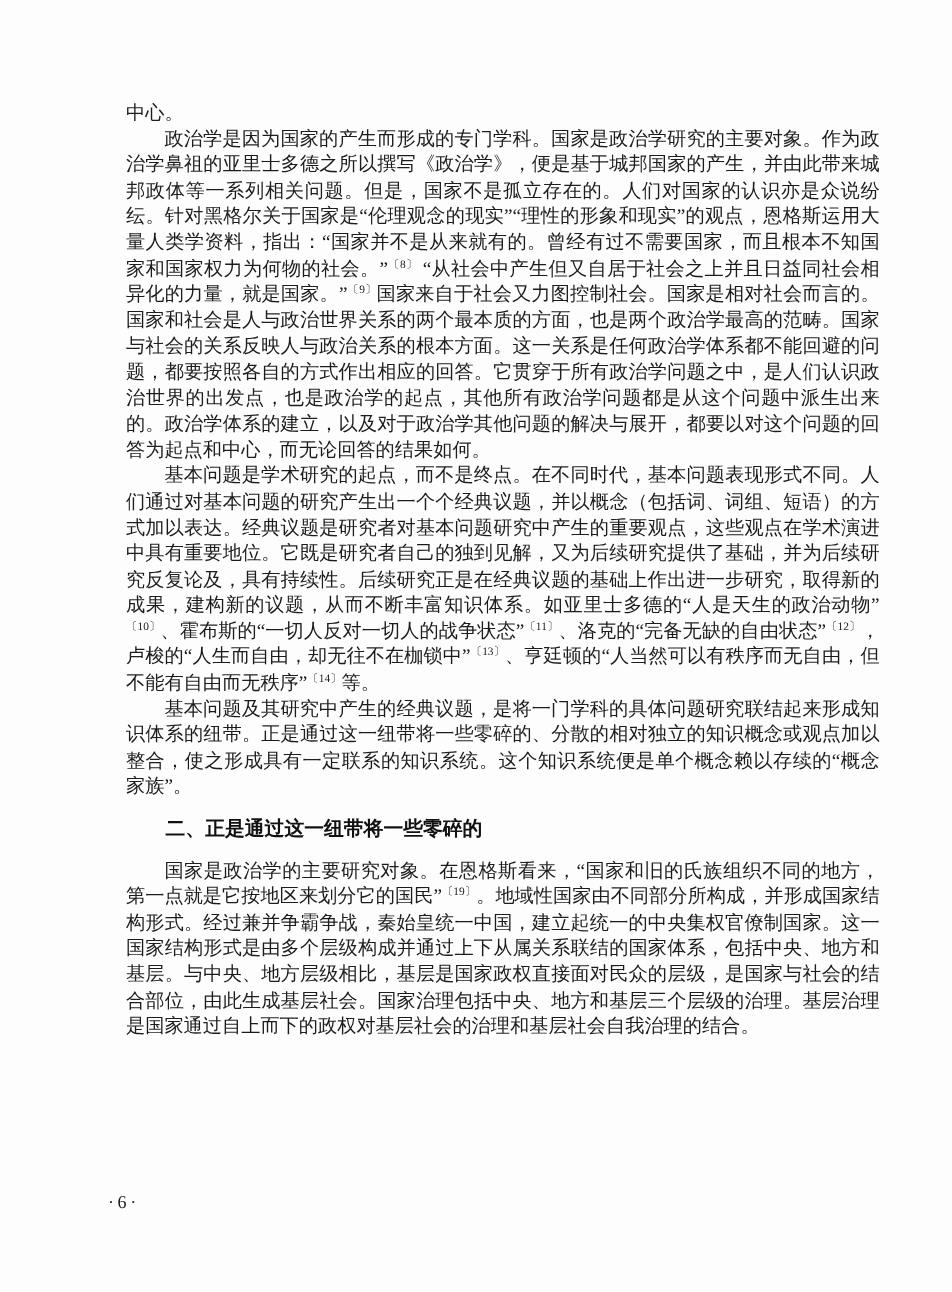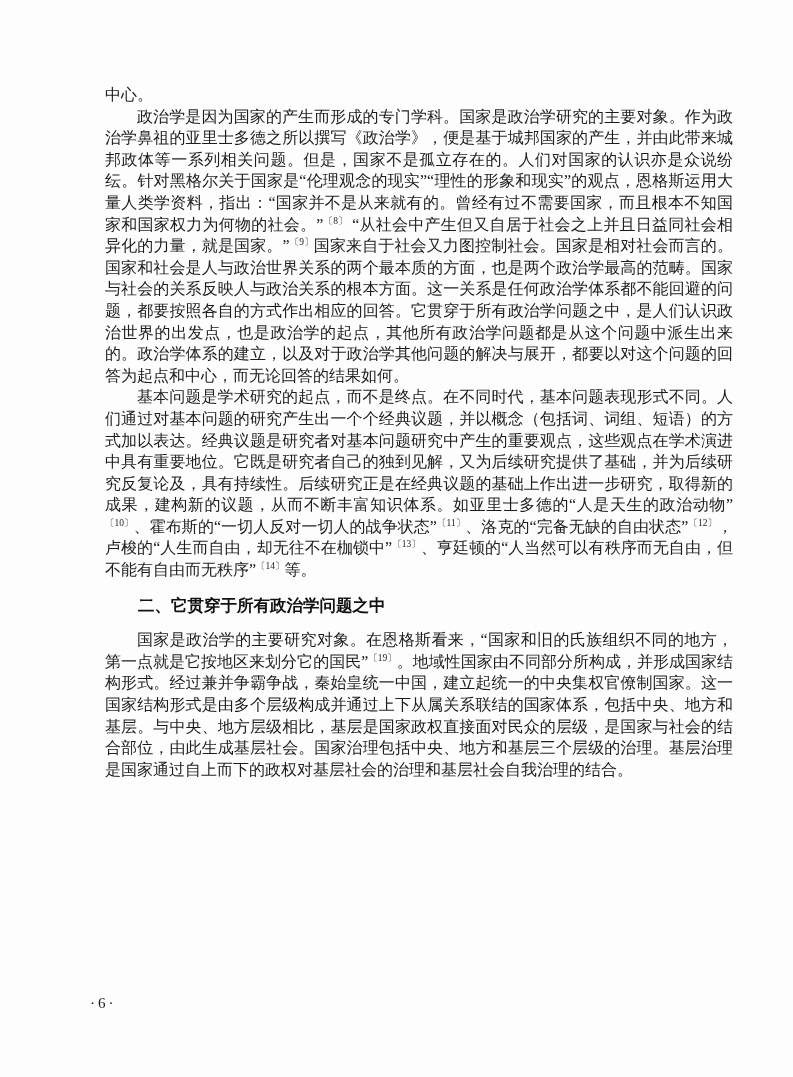--- a/index.html
+++ b/index.html
@@ -58,17 +58,18 @@
     font-family: "Liberation Serif", "DejaVu Serif", serif;
   }
 </style>
 </head>
 <body style="background: rgb(253, 253, 253);">
 
 <main class="doc-body" style="color: rgb(28, 28, 28);">
     <p class="para plain">中心。</p>
     <p class="para">政治学是因为国家的产生而形成的专门学科。国家是政治学研究的主要对象。作为政治学鼻祖的亚里士多德之所以撰写《政治学》，便是基于城邦国家的产生，并由此带来城邦政体等一系列相关问题。但是，国家不是孤立存在的。人们对国家的认识亦是众说纷纭。针对黑格尔关于国家是“伦理观念的现实”“理性的形象和现实”的观点，恩格斯运用大量人类学资料，指出：“国家并不是从来就有的。曾经有过不需要国家，而且根本不知国家和国家权力为何物的社会。”<sup class="fn-ref">〔8〕</sup> “从社会中产生但又自居于社会之上并且日益同社会相异化的力量，就是国家。”<sup class="fn-ref">〔9〕</sup>国家来自于社会又力图控制社会。国家是相对社会而言的。国家和社会是人与政治世界关系的两个最本质的方面，也是两个政治学最高的范畴。国家与社会的关系反映人与政治关系的根本方面。这一关系是任何政治学体系都不能回避的问题，都要按照各自的方式作出相应的回答。它贯穿于所有政治学问题之中，是人们认识政治世界的出发点，也是政治学的起点，其他所有政治学问题都是从这个问题中派生出来的。政治学体系的建立，以及对于政治学其他问题的解决与展开，都要以对这个问题的回答为起点和中心，而无论回答的结果如何。</p>
     <p class="para">基本问题是学术研究的起点，而不是终点。在不同时代，基本问题表现形式不同。人们通过对基本问题的研究产生出一个个经典议题，并以概念（包括词、词组、短语）的方式加以表达。经典议题是研究者对基本问题研究中产生的重要观点，这些观点在学术演进中具有重要地位。它既是研究者自己的独到见解，又为后续研究提供了基础，并为后续研究反复论及，具有持续性。后续研究正是在经典议题的基础上作出进一步研究，取得新的成果，建构新的议题，从而不断丰富知识体系。如亚里士多德的“人是天生的政治动物”<sup class="fn-ref">〔10〕</sup>、霍布斯的“一切人反对一切人的战争状态”<sup class="fn-ref">〔11〕</sup>、洛克的“完备无缺的自由状态”<sup class="fn-ref">〔12〕</sup>，卢梭的“人生而自由，却无往不在枷锁中”<sup class="fn-ref">〔13〕</sup>、亨廷顿的“人当然可以有秩序而无自由，但不能有自由而无秩序”<sup class="fn-ref">〔14〕</sup>等。</p>
-    <h2 class="heading">二、它贯穿于所有政治学问题之中</h2>
+    <p class="para">基本问题及其研究中产生的经典议题，是将一门学科的具体问题研究联结起来形成知识体系的纽带。正是通过这一纽带将一些零碎的、分散的相对独立的知识概念或观点加以整合，使之形成具有一定联系的知识系统。这个知识系统便是单个概念赖以存续的“概念家族”。</p>
+    <h2 class="heading">二、正是通过这一纽带将一些零碎的</h2>
     <p class="para">国家是政治学的主要研究对象。在恩格斯看来，“国家和旧的氏族组织不同的地方，第一点就是它按地区来划分它的国民”<sup class="fn-ref">〔19〕</sup>。地域性国家由不同部分所构成，并形成国家结构形式。经过兼并争霸争战，秦始皇统一中国，建立起统一的中央集权官僚制国家。这一国家结构形式是由多个层级构成并通过上下从属关系联结的国家体系，包括中央、地方和基层。与中央、地方层级相比，基层是国家政权直接面对民众的层级，是国家与社会的结合部位，由此生成基层社会。国家治理包括中央、地方和基层三个层级的治理。基层治理是国家通过自上而下的政权对基层社会的治理和基层社会自我治理的结合。</p>
   </main>
 
 <div class="page-number">·6·</div>
 
 </body></html>

